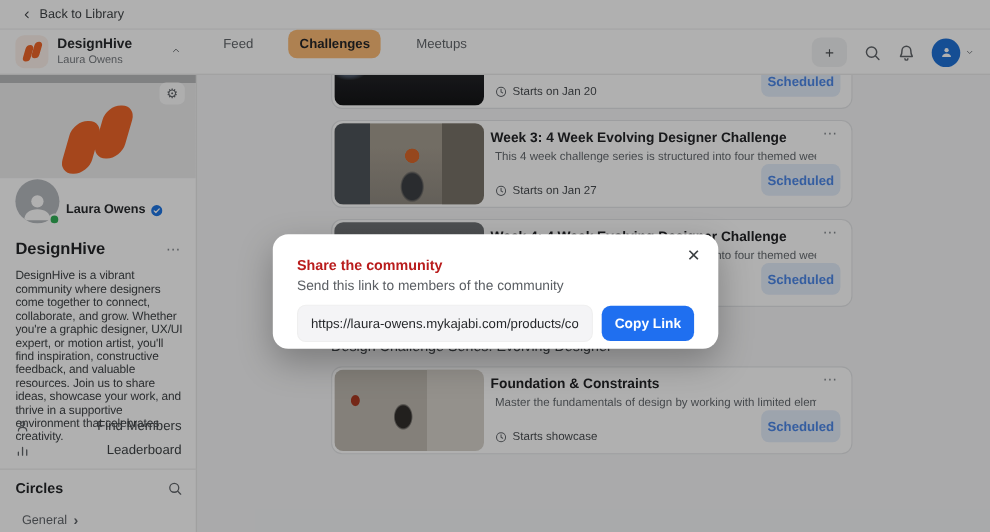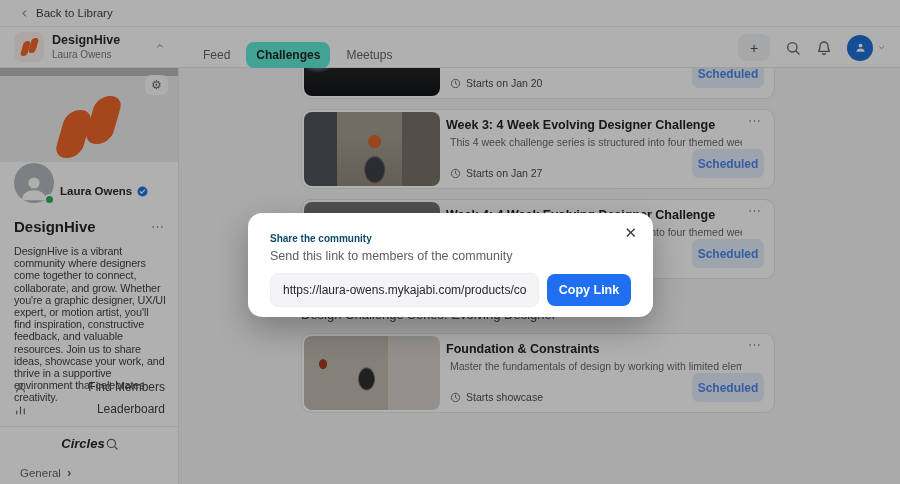--- a/index.html
+++ b/index.html
@@ -16,23 +16,23 @@
   .header { position:absolute; left:0; top:27px; width:900px; height:41px; background:#fff;
             border-bottom:1px solid #e7e7e7; z-index:2; }
   .comm-switch { position:absolute; left:14px; top:5px; display:flex; align-items:center; gap:8px; }
   .logo-tile { width:30px; height:30px; border-radius:8px; background:#fdf1ea; position:relative; overflow:hidden; }
   .logo-tile .b { position:absolute; width:7px; height:15px; border-radius:4px; background:#ef6426; transform:skewX(-16deg); }
   .logo-tile .b1 { left:8px; top:9px; }
   .logo-tile .b2 { left:16px; top:6px; }
   .comm-name { font-size:12.5px; font-weight:bold; color:#26282b; line-height:13px; }
   .comm-sub { font-size:10px; color:#74787d; line-height:11px; margin-top:2px; }
   .hdr-chevron { position:absolute; left:155px; top:15px; }
-  .tabs { position:absolute; left:193px; top:15px; display:flex; align-items:center; gap:6px; font-size:12px; color:#5f6368; }
+  .tabs { position:absolute; left:193px; top:0; display:flex; align-items:center; gap:22px; font-size:12px; color:#5f6368; }
   .tab { padding:6px 10px; border-radius:8px; cursor:pointer; }
-  .tab.active { background:#5eead4; color:#1f2124; font-weight:bold; }
+  .tab.active { background:#fdba74; color:#1f2124; font-weight:bold; }
   .hdr-right { position:absolute; right:14px; top:7px; display:flex; align-items:center; gap:15px; }
   .plus-btn { width:32px; height:27px; background:#f1f2f3; border-radius:8px; display:flex; align-items:center;
               justify-content:center; font-size:14px; color:#4a4e52; }
   .hdr-avatar-wrap { display:flex; align-items:center; gap:4px; }
   .hdr-avatar { width:26px; height:26px; border-radius:50%; background:#1b6fd6; display:flex; align-items:center; justify-content:center; }
 
   
   .sidebar { position:absolute; left:0; top:68px; width:179px; height:416px; background:#fff;
              border-right:1px solid #e6e6e6; z-index:1; }
   .banner { position:absolute; left:0; top:0; width:100%; height:94px;
@@ -49,21 +49,21 @@
   .owner-row { position:absolute; left:60px; top:117px; display:flex; align-items:center; gap:5px;
                font-size:11.5px; font-weight:bold; color:#26282b; }
   .side-title-row { position:absolute; left:14px; top:150px; width:151px; display:flex; justify-content:space-between; align-items:center; }
   .side-title { font-size:15px; font-weight:bold; color:#1f2124; }
   .ellipsis { color:#80868b; font-size:13px; letter-spacing:1px; line-height:10px; }
   .side-desc { position:absolute; left:14px; top:177px; width:152px; font-size:10.8px; line-height:12.2px;
                color:#3c4043; letter-spacing:-0.1px; }
   .side-nav { position:absolute; left:14px; top:308px; width:151px; }
   .nav-row { display:flex; align-items:center; gap:9px; font-size:12px; color:#3c4043; height:22px; cursor:pointer;justify-content:space-between; }
   .side-divider { position:absolute; left:0; top:358px; width:179px; height:1px; background:#ebebeb; }
-  .circles-row { position:absolute; left:14px; top:368px; width:152px; display:flex; justify-content:center; align-items:center;font-style:italic; }
+  .circles-row { position:absolute; left:14px; top:368px; width:152px; display:flex; justify-content:space-between; align-items:center; }
   .circles-title { font-size:13px; font-weight:bold; color:#1f2124; }
   .general-row { position:absolute; left:20px; top:397px; display:flex; align-items:center; gap:6px;
                  font-size:11.5px; color:#5f6368; cursor:pointer; }
   .chev-right { font-size:13px; font-weight:bold; color:#5f6368; }
 
   
   .main { position:absolute; left:180px; top:68px; right:0; bottom:0; overflow:hidden; background:#f6f7f8; }
   .content { width:474px; margin-left:121px; }
   .card { position:relative; height:80px; background:#fff; border:1px solid #e4e5e7; border-radius:10px;
           margin-bottom:10px; }
@@ -96,21 +96,21 @@
               background:#e3edfb; color:#4a86e8; font-size:12px; font-weight:bold; display:flex;
               align-items:center; justify-content:center; cursor:pointer; }
   .series-heading { margin:28px 0 11px 0; font-size:13px; color:#3f4347; line-height:15px; }
 
   
   .overlay { position:absolute; inset:0; background:rgba(8,9,10,0.32); z-index:10; }
   .modal { position:absolute; left:248px; top:213px; width:405px; height:104px; background:#fff;
            border-radius:14px; z-index:11; box-shadow:0 12px 32px rgba(0,0,0,.28); padding:20px 22px 12px 22px; }
   .modal-close { position:absolute; right:16px; top:10px; font-size:15px; color:#3c4043; cursor:pointer;
                  line-height:20px; }
-  .modal-title { font-size:10px; font-weight:bold; color:#0c4a6e; }
+  .modal-title { font-size:13px; font-weight:bold; color:#b91c1c; }
   .modal-sub { font-size:12.5px; color:#5a5e63; margin-top:5px; }
   .modal-row { display:flex; align-items:center; gap:8px; margin-top:10px; }
   .link-input { flex:1; height:34px; background:#f4f4f6; border:1px solid #efefef; border-radius:8px;
                 font-family:"Liberation Sans",sans-serif; font-size:12px; color:#26282b; padding:0 12px; outline:none; }
   .copy-btn { width:84px; height:32px; background:#1f6ff0; border:none; border-radius:8px; color:#fff;
               font-family:"Liberation Sans",sans-serif; font-size:12.5px; font-weight:bold; cursor:pointer; }
   svg { display:block; }
 </style>
 </head>
 <body>

